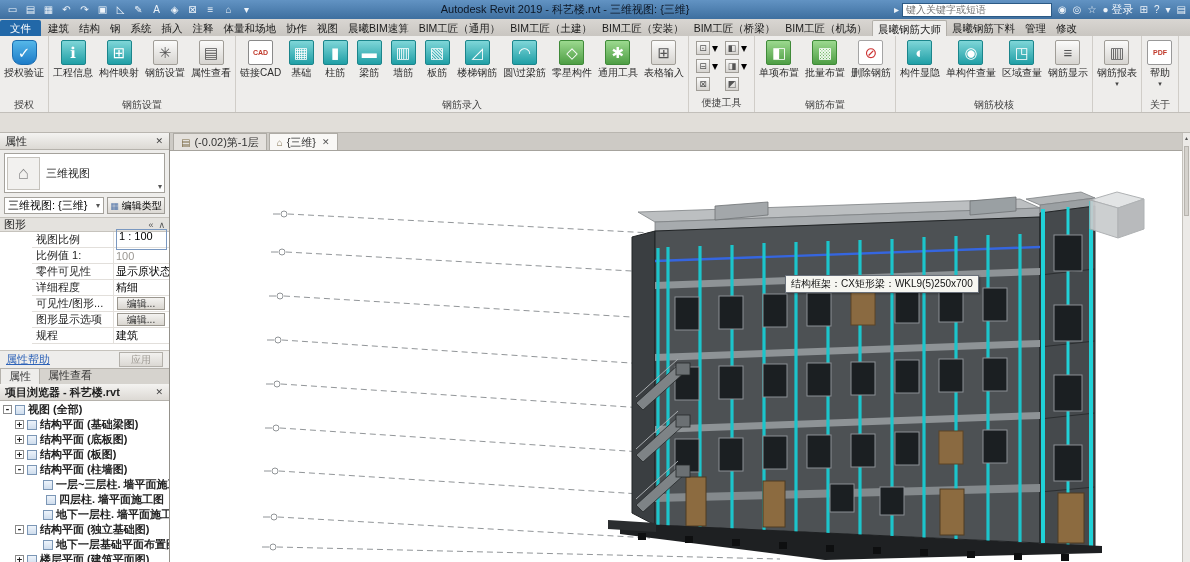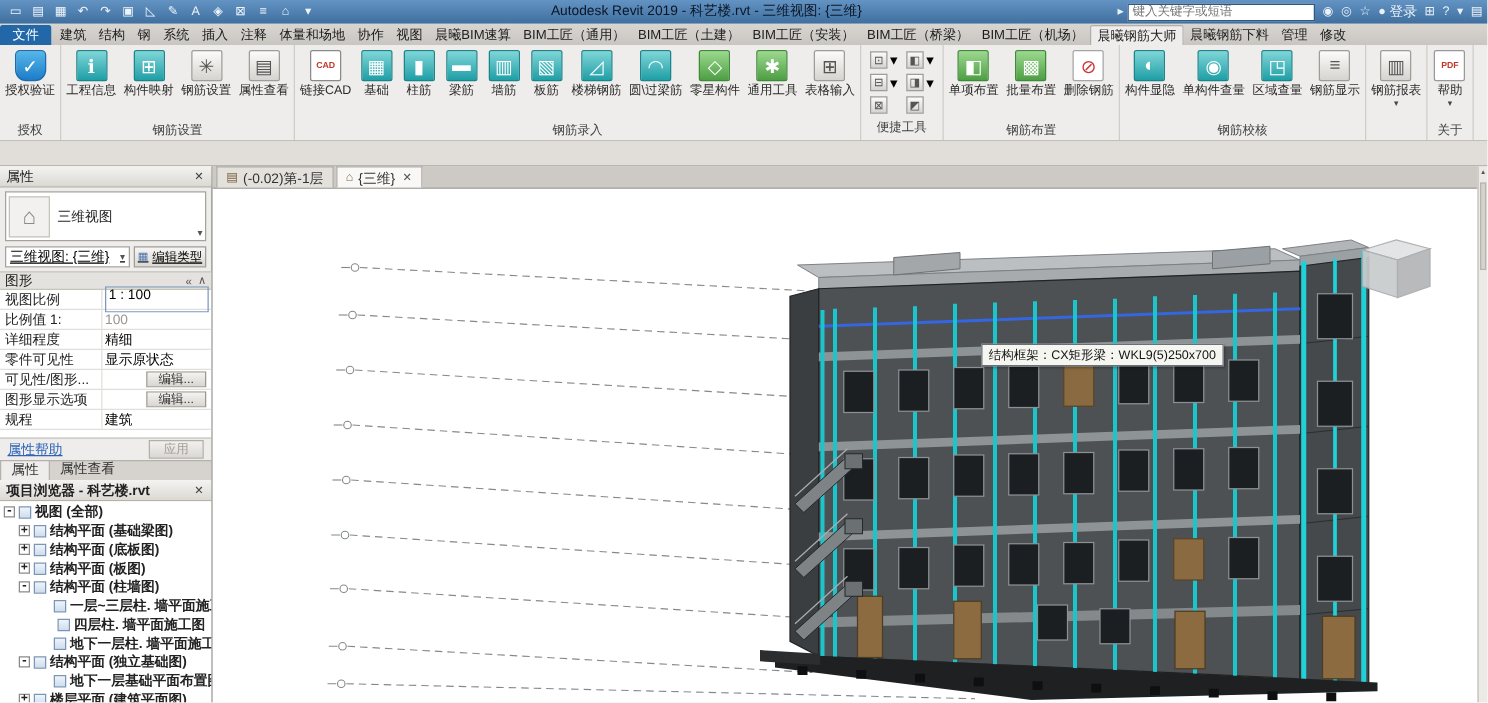--- a/index.html
+++ b/index.html
@@ -57,32 +57,32 @@
   .phead { height:17px; background:linear-gradient(#f4f3f1,#dcd9d4); border-bottom:1px solid #b5b2ac;
     display:flex; align-items:center; padding:0 5px; flex:none; }
   .phead .ttl { flex:1; color:#222; white-space:nowrap; overflow:hidden; }
   .xbtn { font-size:9px; color:#444; padding:0 1px; }
   .typesel { margin:3px 4px; background:#fff; border:1px solid #a5a29c; height:40px; flex:none;
     display:flex; align-items:center; gap:6px; padding:2px; position:relative; }
   .bigico { width:33px; height:33px; background:#f2f1ef; border:1px solid #c5c2bc; display:flex;
     align-items:center; justify-content:center; font-size:18px; color:#8a8a8a; flex:none; }
   .typesel .fam { color:#222; }
   .ddg { position:absolute; right:2px; bottom:1px; font-size:8px; color:#555; }
-  .instrow { display:flex; gap:3px; margin:1px 4px 3px; flex:none;text-decoration:underline; }
+  .instrow { display:flex; gap:3px; margin:1px 4px 3px; flex:none; }
   .combo { flex:1; background:#fff; border:1px solid #a5a29c; height:17px; display:flex; align-items:center;
     padding:0 3px; justify-content:space-between; overflow:hidden; white-space:nowrap; }
   .combo .dd { font-size:8px; color:#555; }
   .etbtn { width:58px; height:17px; background:linear-gradient(#f6f5f3,#dcd9d4); border:1px solid #a09d97;
     font-size:10px; display:flex; align-items:center; justify-content:center; gap:3px; flex:none; }
   .etbtn .gi { font-size:9px; color:#5577aa; }
   .sechdr { background:#e4e2de; border-top:1px solid #c6c3bd; border-bottom:1px solid #c6c3bd; height:15px;
     display:flex; align-items:center; padding:0 4px; color:#222; flex:none; }
   .sechdr .sp { flex:1; }
   .sechdr .g { font-size:9px; color:#555; margin-left:5px; }
-  .pgrid { background:#fff; flex:none; }
+  .pgrid { background:#fff; flex:none;padding-left:32px; }
   .prow { display:flex; height:16px; border-bottom:1px solid #e2dfdb; align-items:center; }
   .plab { width:82px; padding-left:4px; color:#222; white-space:nowrap; overflow:hidden; border-right:1px solid #e2dfdb; flex:none; }
   .pval { flex:1; padding:0 2px; display:flex; align-items:center; overflow:hidden; white-space:nowrap; }
   .vdis { color:#9a9792; }
   .vcombo { border:1px solid #7a98c0; padding:0 2px; flex:1; height:21px; line-height:12px; }
   .vbtn { margin-left:auto; margin-right:2px; width:48px; height:13px; background:linear-gradient(#f4f3f1,#d9d6d0);
     border:1px solid #9b978f; font-size:10px; text-align:center; line-height:12px; color:#333; }
   .pfill { background:#fff; flex:none; height:6px; }
   .pbottom { height:18px; display:flex; align-items:center; padding:0 6px; background:#eeedeb;
     border-top:1px solid #c6c3bd; flex:none; }
@@ -440,29 +440,29 @@
             <span class="vcombo">1 : 100</span>
           </span>
       </div>
       <div class="prow">
         <span class="plab">比例值 1:</span>
         <span class="pval">
             <span class="vdis">100</span>
           </span>
       </div>
       <div class="prow">
+        <span class="plab">零件可见性</span>
+        <span class="pval">
+            <span>显示原状态</span>
+          </span>
+      </div>
+      <div class="prow">
         <span class="plab">详细程度</span>
         <span class="pval">
             <span>精细</span>
-          </span>
-      </div>
-      <div class="prow">
-        <span class="plab">零件可见性</span>
-        <span class="pval">
-            <span>显示原状态</span>
           </span>
       </div>
       <div class="prow">
         <span class="plab">可见性/图形...</span>
         <span class="pval">
             <span class="vbtn">编辑...</span>
           </span>
       </div>
       <div class="prow">
         <span class="plab">图形显示选项</span>

